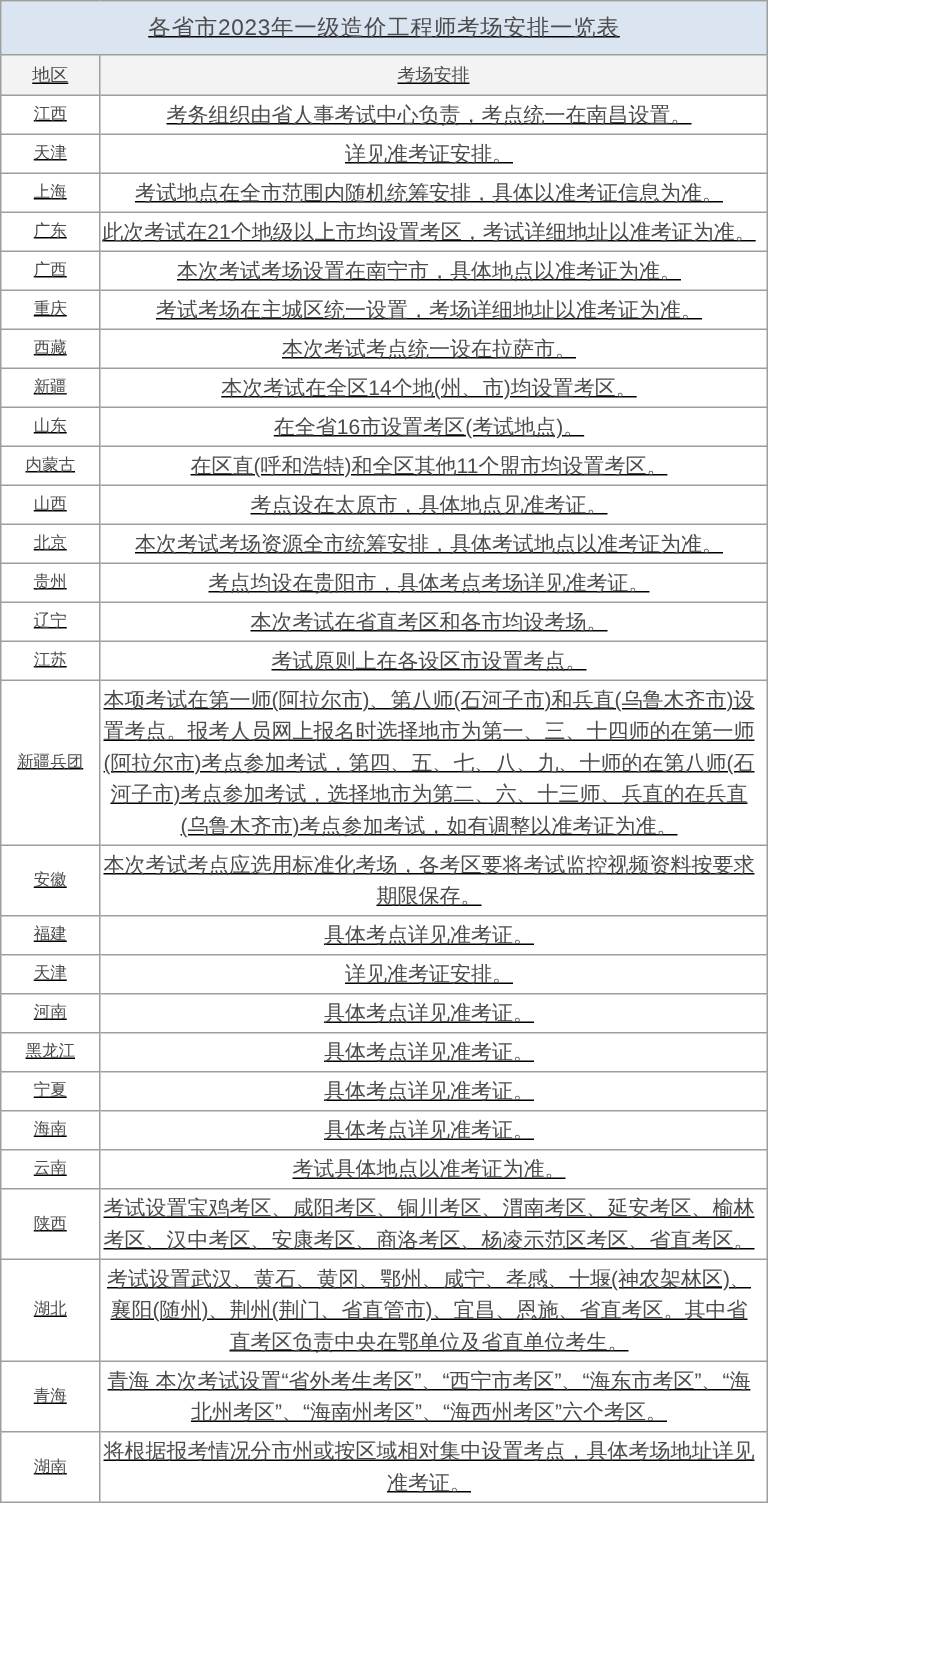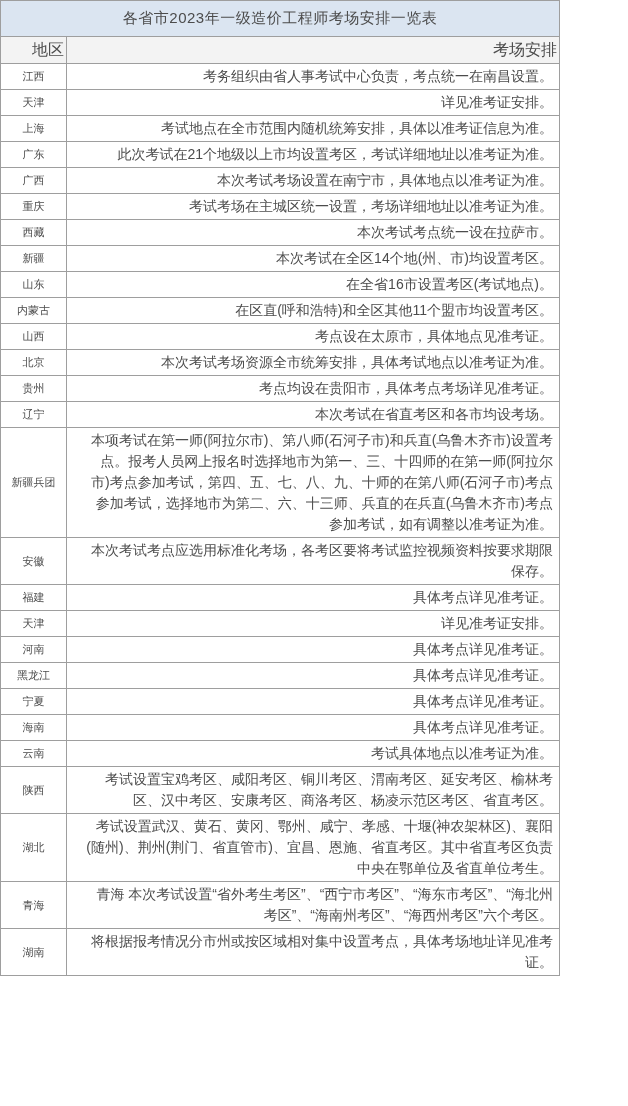--- a/index.html
+++ b/index.html
@@ -6,62 +6,63 @@
     margin: 0;
     padding: 0;
     background: #ffffff;
   }
   body {
     width: 628px;
     font-family: "Liberation Sans", "DejaVu Sans", sans-serif;
     -webkit-font-smoothing: antialiased;
   }
   table.exam-table {
-    width: 560px;
+    width: 512px;
     border-collapse: collapse;
     table-layout: fixed;
+    text-decoration: underline;
   }
   .exam-table th,
   .exam-table td {
     border: 1px solid var(--border, #9e9e9e);
     vertical-align: middle;
     word-break: break-all;
   }
   .title-cell {
     background: var(--title-bg, #dbe5f1);
     color: var(--text, #4c4c4c);
     font-weight: normal;
     font-size: 15px;
     text-align: center;
     padding: 8px 4px;
     letter-spacing: 0.5px;
   }
   .col-header {
     background: var(--header-bg, #f3f3f3);
     color: var(--text, #4c4c4c);
     font-weight: normal;
-    font-size: 16px;
-    text-align: right;
-    padding: 4px 2px;
+    font-size: 12px;
+    text-align: center;
+    padding: 4px 16px;
     line-height: 18px;
   }
   td.region {
     background: var(--row-bg, #ffffff);
     color: var(--text, #4c4c4c);
     font-size: 11px;
     text-align: center;
     padding: 2px 1px;
     line-height: 21px;
   }
   td.arrangement {
     background: var(--row-bg, #ffffff);
     color: var(--text, #4c4c4c);
     font-size: 14px;
-    text-align: right;
-    padding: 2px 6px 2px 18px;
+    text-align: center;
+    padding: 2px 6px 2px 0;
     line-height: 21px;
   }
 </style>
 </head>
 <body>
 
 <table class="exam-table">
   <colgroup>
     <col style="width:66px">
     <col>
@@ -126,20 +127,24 @@
       </tr>
       <tr>
         <td class="region">贵州</td>
         <td class="arrangement">考点均设在贵阳市，具体考点考场详见准考证。</td>
       </tr>
       <tr>
         <td class="region">辽宁</td>
         <td class="arrangement">本次考试在省直考区和各市均设考场。</td>
       </tr>
       <tr>
+        <td class="region">江苏</td>
+        <td class="arrangement">考试原则上在各设区市设置考点。</td>
+      </tr>
+      <tr>
         <td class="region">新疆兵团</td>
         <td class="arrangement">本项考试在第一师(阿拉尔市)、第八师(石河子市)和兵直(乌鲁木齐市)设置考点。报考人员网上报名时选择地市为第一、三、十四师的在第一师(阿拉尔市)考点参加考试，第四、五、七、八、九、十师的在第八师(石河子市)考点参加考试，选择地市为第二、六、十三师、兵直的在兵直(乌鲁木齐市)考点参加考试，如有调整以准考证为准。</td>
       </tr>
       <tr>
         <td class="region">安徽</td>
         <td class="arrangement">本次考试考点应选用标准化考场，各考区要将考试监控视频资料按要求期限保存。</td>
       </tr>
       <tr>
         <td class="region">福建</td>
         <td class="arrangement">具体考点详见准考证。</td>

